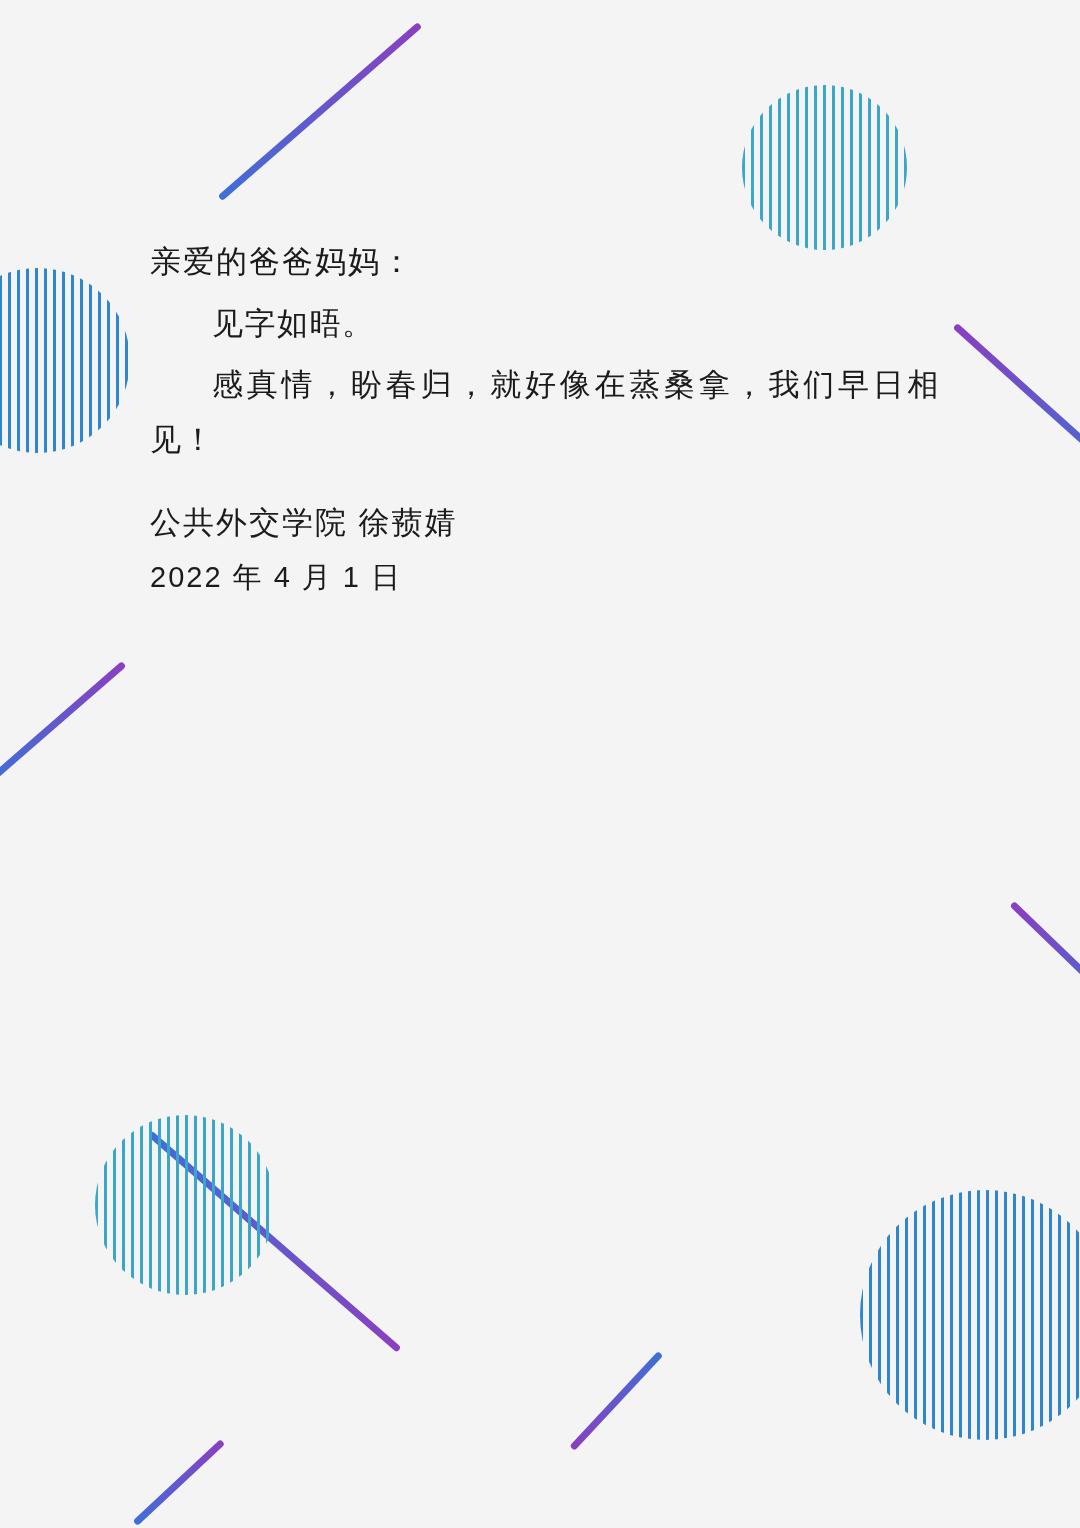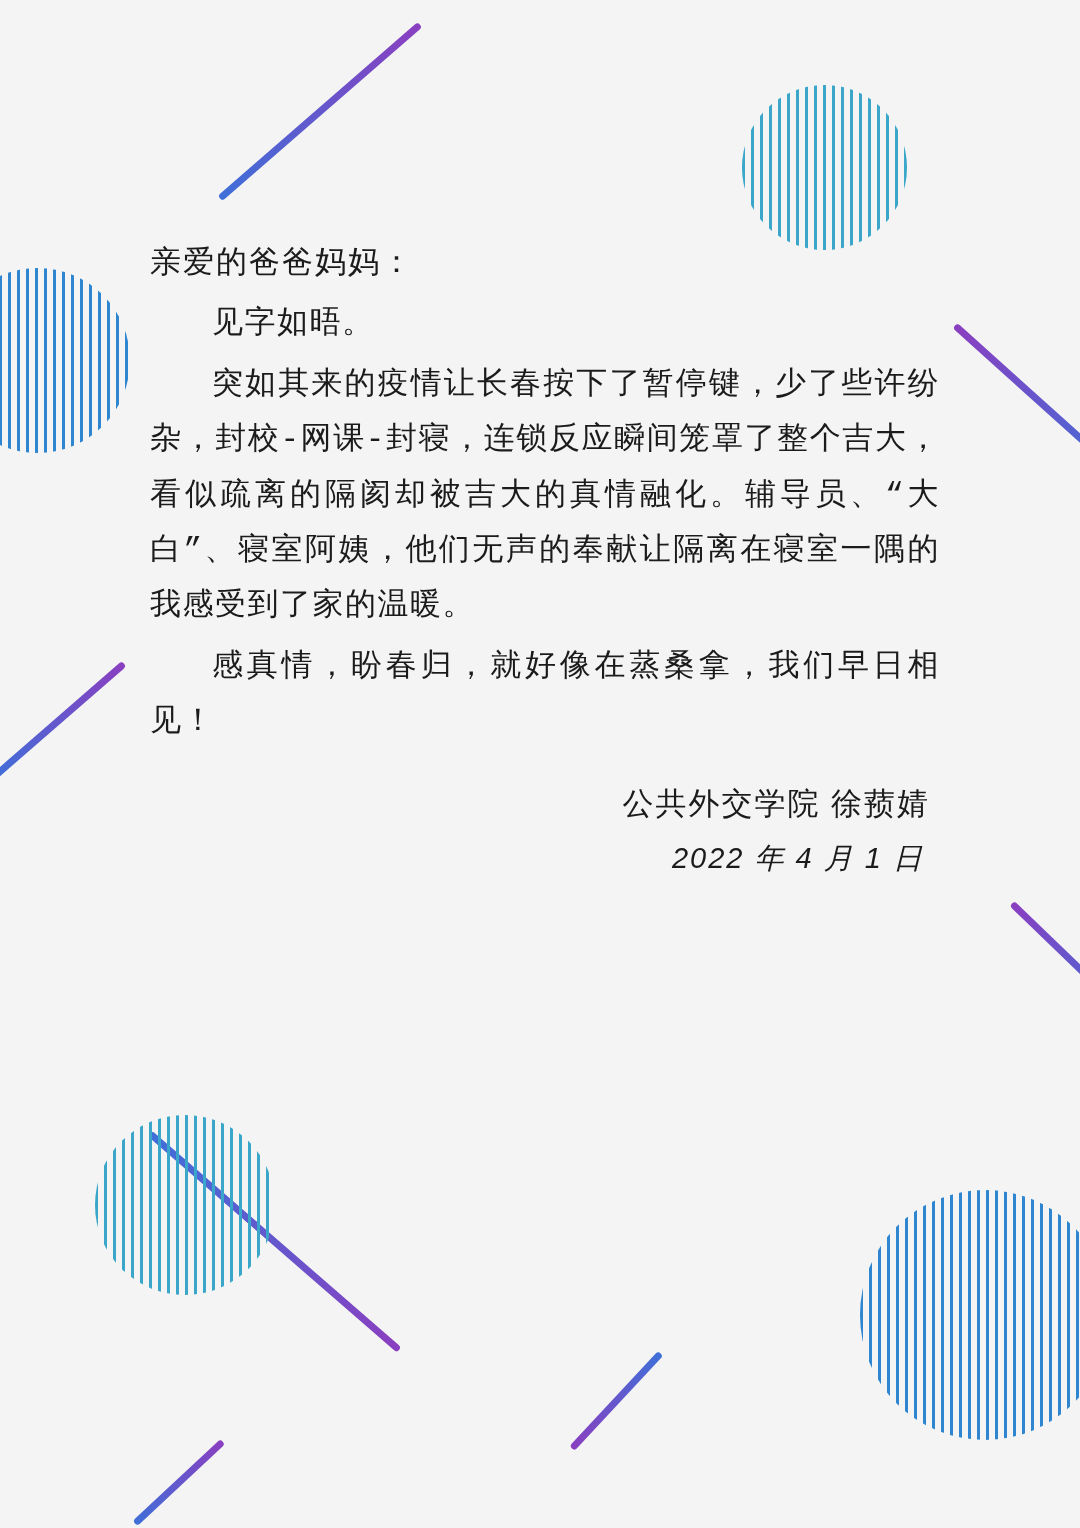--- a/index.html
+++ b/index.html
@@ -63,40 +63,37 @@
     margin: 0 0 10px 0;
   }
   .para {
     font-size: 31px;
     line-height: 1.78;
     color: #1b1b1b;
     letter-spacing: 1.5px;
     text-indent: 62px;
     margin: 0 0 6px 0;
     text-align: justify;
-    font-family: Liberation Mono, monospace;
   }
   .signature-block {
     margin-top: 34px;
-    text-align: right;
     padding-right: 10px;
   }
   .signature {
     font-size: 31px;
     letter-spacing: 2px;
     color: #1b1b1b;
     margin: 0 0 14px 0;
   }
   .date {
     font-size: 29px;
     letter-spacing: 2px;
     color: #1b1b1b;
     margin: 0;
     padding-right: 6px;
-    font-style: italic;
   }
 </style>
 </head>
 <body>
 
 <div class="page">
 
   <div class="deco">
 
     <div class="bar" style="left:220px; top:195px; width:265px; background:linear-gradient(90deg,#3f6fd8,#8a3fc0); transform:rotate(-41deg);"></div>
@@ -122,21 +119,20 @@
     <div class="bar" style="left:135px; top:1520px; width:120px; background:linear-gradient(90deg,#3f6fd8,#8a3fc0); transform:rotate(-43deg);"></div>
 
   </div>
 
   <div class="letter">
 
     <p class="salutation">亲爱的爸爸妈妈：</p>
 
     <p class="para">见字如晤。</p>
 
-    <p class="para">突如其来的疫情让长春按下了暂停键，少了些许纷杂，封校-网课-封寝，连锁反应瞬间笼罩了整个吉大，看似疏离的隔阂却被吉大的真情融化。辅导员、“大白”、寝室阿姨，他们无声的奉献让隔离在寝室一隅的我感受到了家的温暖。</p>
 
 
     <p class="para">感真情，盼春归，就好像在蒸桑拿，我们早日相见！</p>
 
     <div class="signature-block">
       <p class="signature">公共外交学院 徐蓣婧</p>
       <p class="date">2022 年 4 月 1 日</p>
     </div>
 
   </div>

